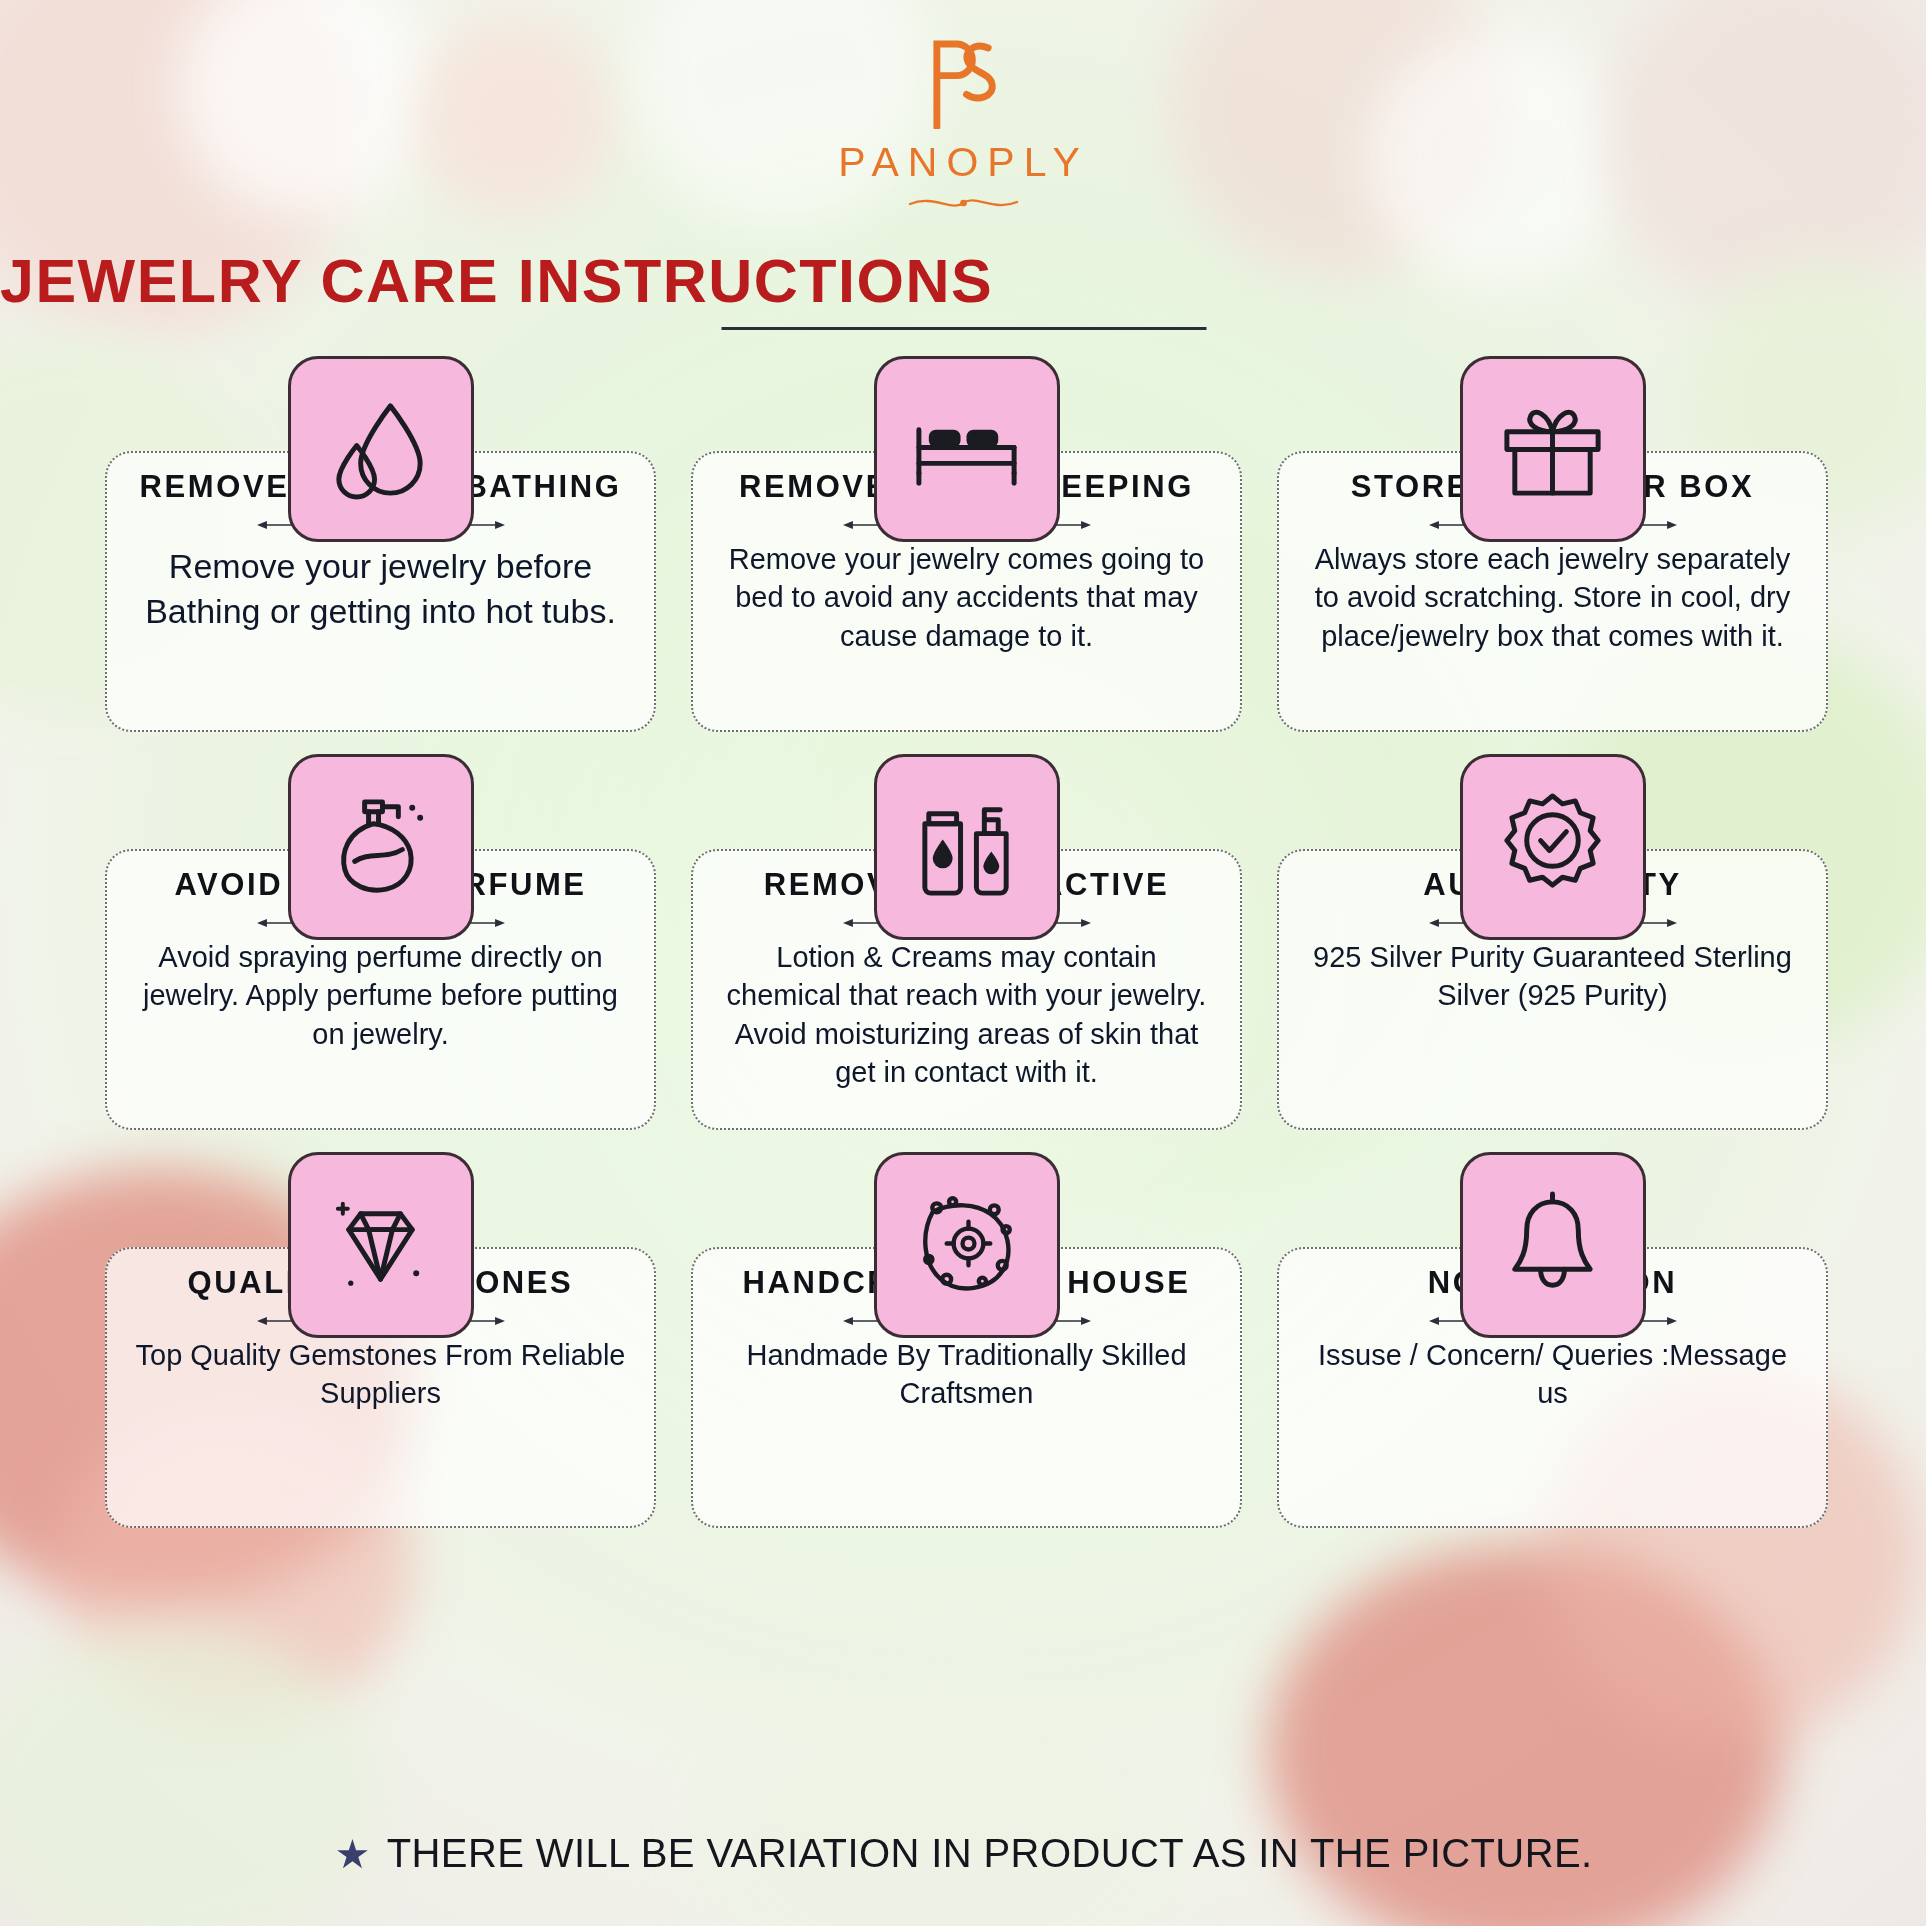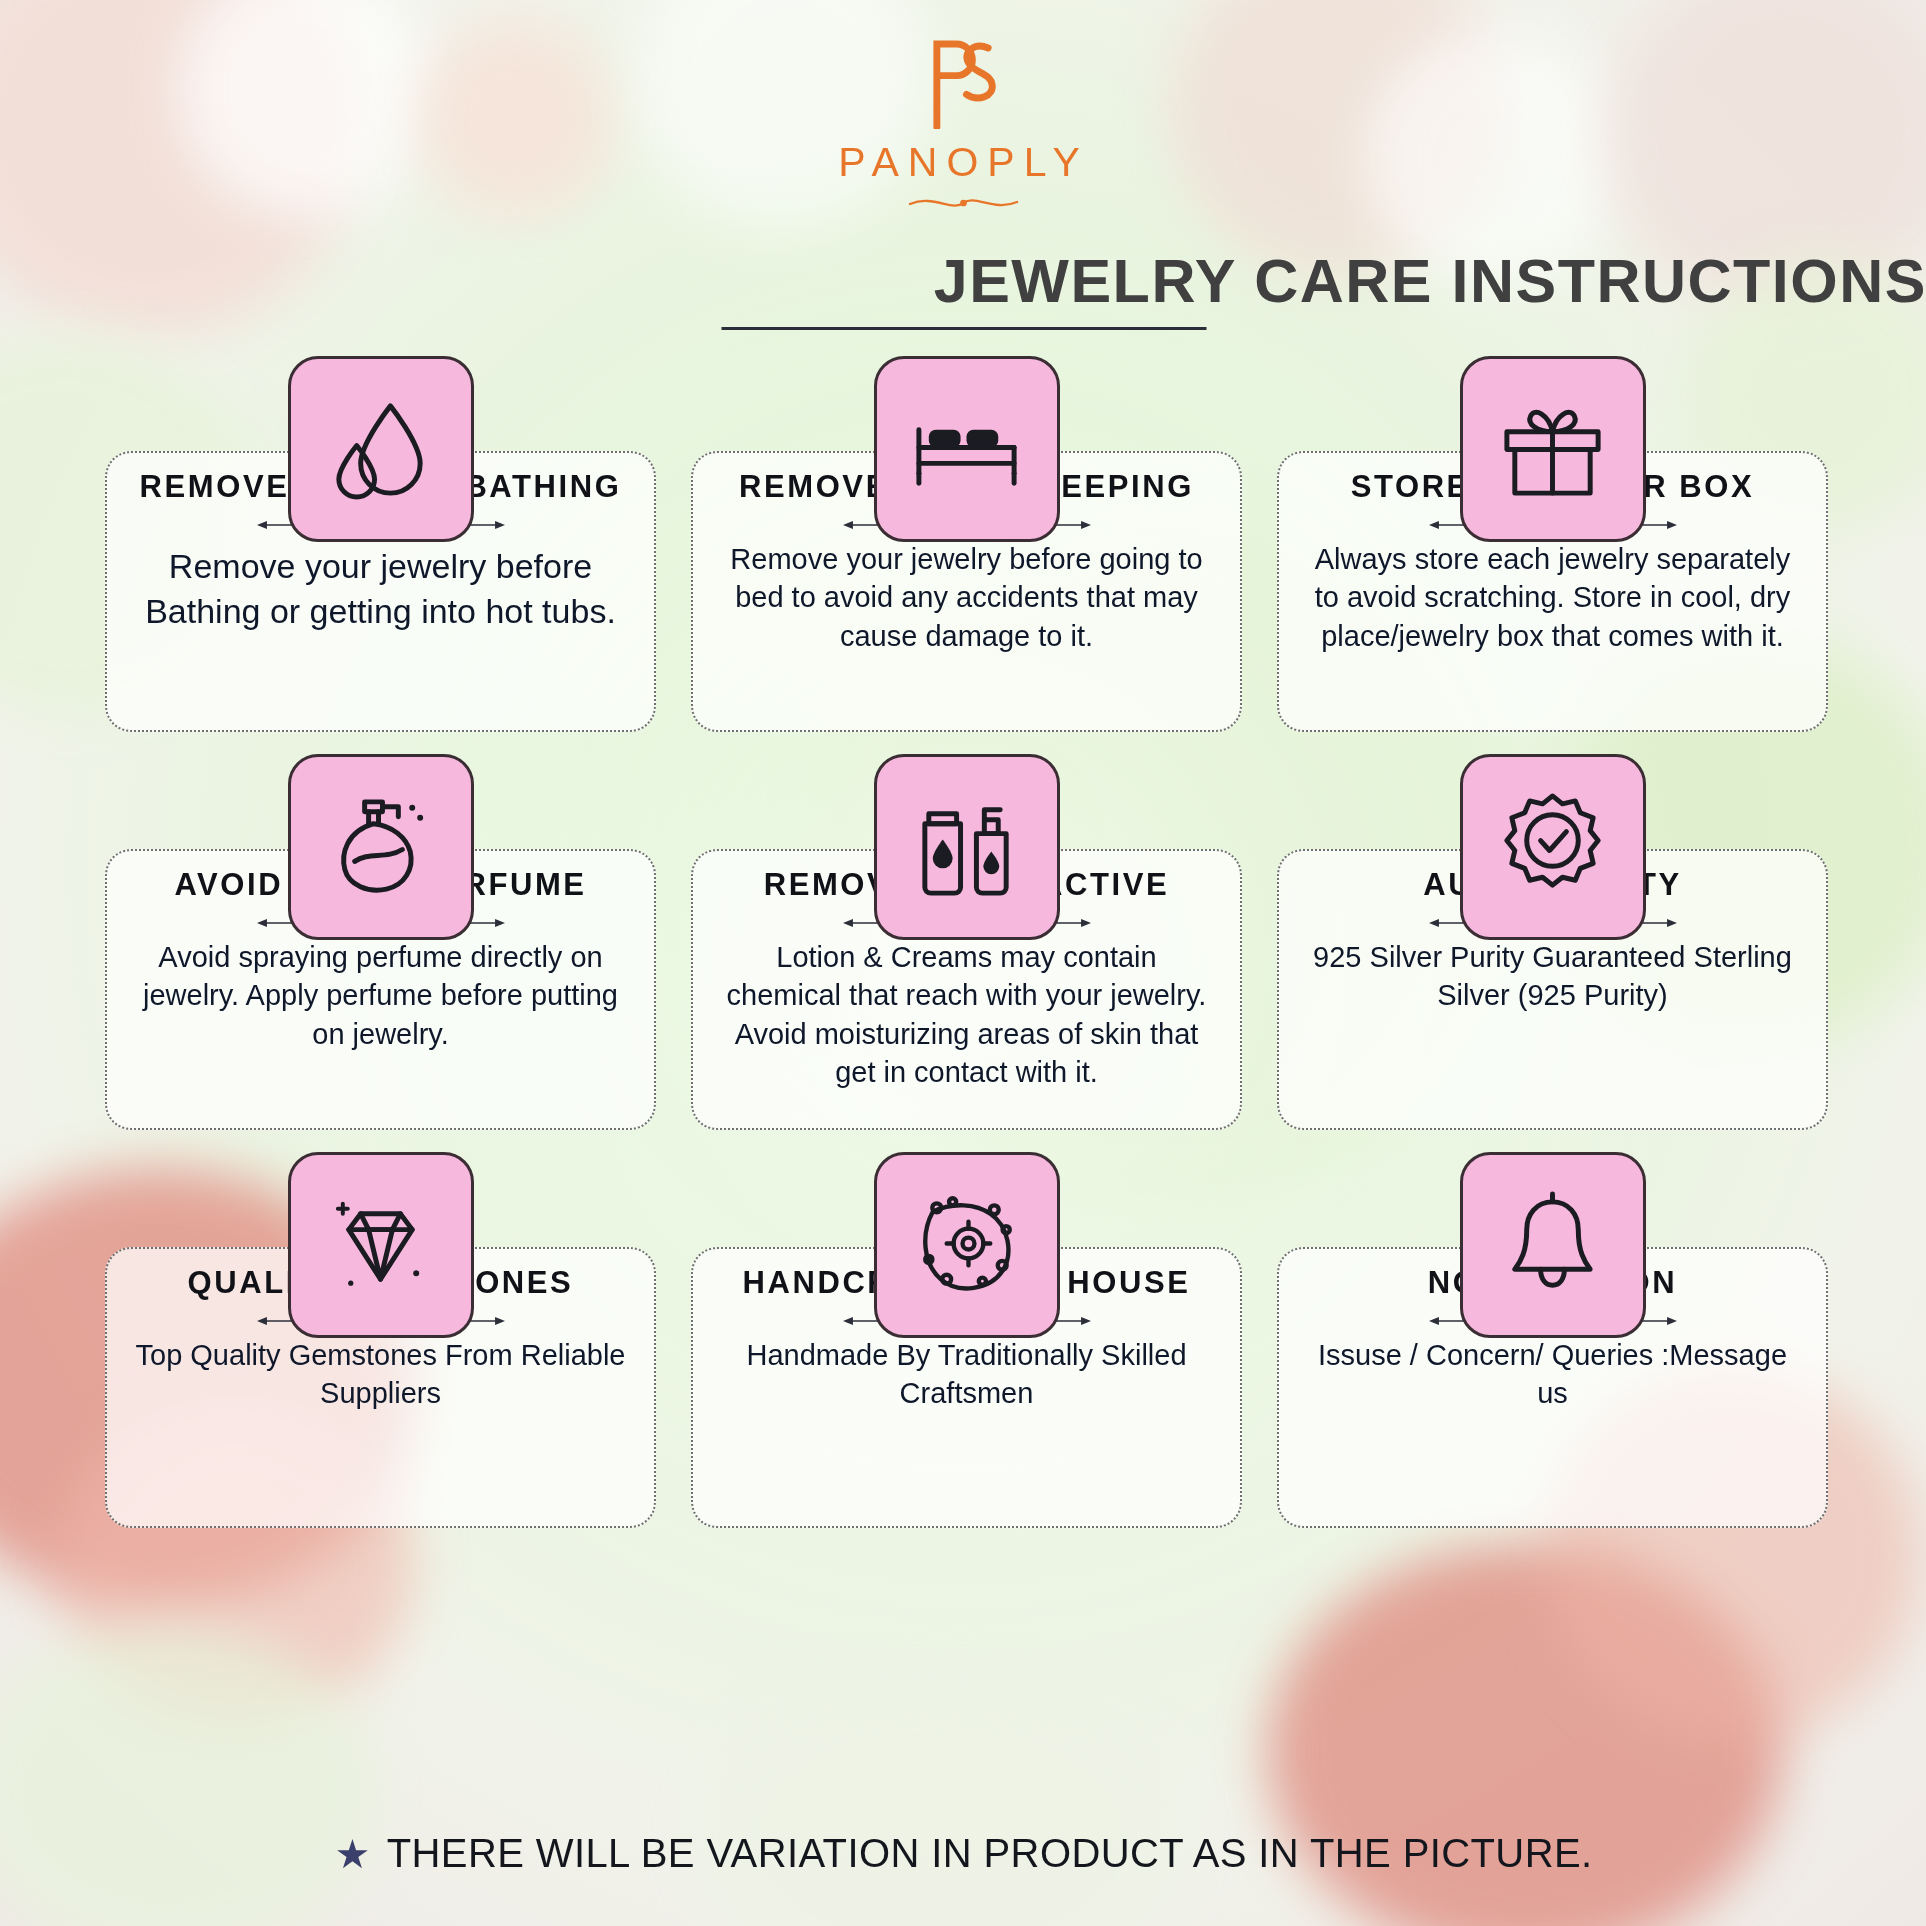--- a/index.html
+++ b/index.html
@@ -25,22 +25,22 @@
     font-family:"Liberation Sans", sans-serif;
     font-size:41px;letter-spacing:9px;color:#e8762a;font-weight:400;
     margin-top:10px;
   }
   .logo-flourish{display:block;margin:6px auto 0;}
   .logo-sub{
     font-size:19px;letter-spacing:6px;color:#e8762a;margin-top:4px;
   }
   
   .title{
-    position:absolute;left:0;right:0;top:246px;text-align:right;
-    font-size:61px;font-weight:bold;letter-spacing:1.5px;color:#404040;
+    position:absolute;left:0;right:0;top:246px;text-align:left;
+    font-size:61px;font-weight:bold;letter-spacing:1.5px;color:#b91c1c;
   }
   .title-rule{
     position:absolute;left:50%;transform:translateX(-50%);top:327px;
     width:485px;height:3px;background:#2b2d3a;
   }
   
   .grid{
     position:absolute;left:105px;top:356px;width:1723px;
     display:grid;grid-template-columns:repeat(3,1fr);
     column-gap:35px;row-gap:22px;
@@ -164,21 +164,21 @@
         </svg>
       </div>
       <div class="card-head">REMOVE WHEN SLEEPING</div>
       <svg class="head-rule" width="248" height="10" viewBox="0 0 250 10">
         <line x1="6" y1="5" x2="244" y2="5" stroke="#2c2e3a" stroke-width="1.6"></line>
         <path d="M0 5 L10 1 L10 9 Z" fill="#2c2e3a"></path>
           <path d="M250 5 L240 1 L240 9 Z" fill="#2c2e3a"></path>
         <circle cx="70" cy="5" r="3.4" fill="#2c2e3a"></circle>
           <circle cx="180" cy="5" r="3.4" fill="#2c2e3a"></circle>
       </svg>
-      <div class="card-body">Remove your jewelry before going to bed to avoid any accidents that may cause damage to it.</div>
+      <div class="card-body">Remove your jewelry comes going to bed to avoid any accidents that may cause damage to it.</div>
     </div>
 
     <div class="cell">
       <div class="card"></div>
       <div class="icon-box">
         <svg width="119" height="119" viewBox="0 0 120 120" fill="none" stroke="#1b1b22" stroke-width="5" stroke-linejoin="round" stroke-linecap="round">
           <rect x="14" y="42" width="92" height="18"></rect>
           <rect x="22" y="60" width="76" height="44"></rect>
           <path d="M60 42 V104"></path>
           <path d="M60 42 C44 42 34 34 38 26 C42 18 56 24 60 42 Z"></path>

